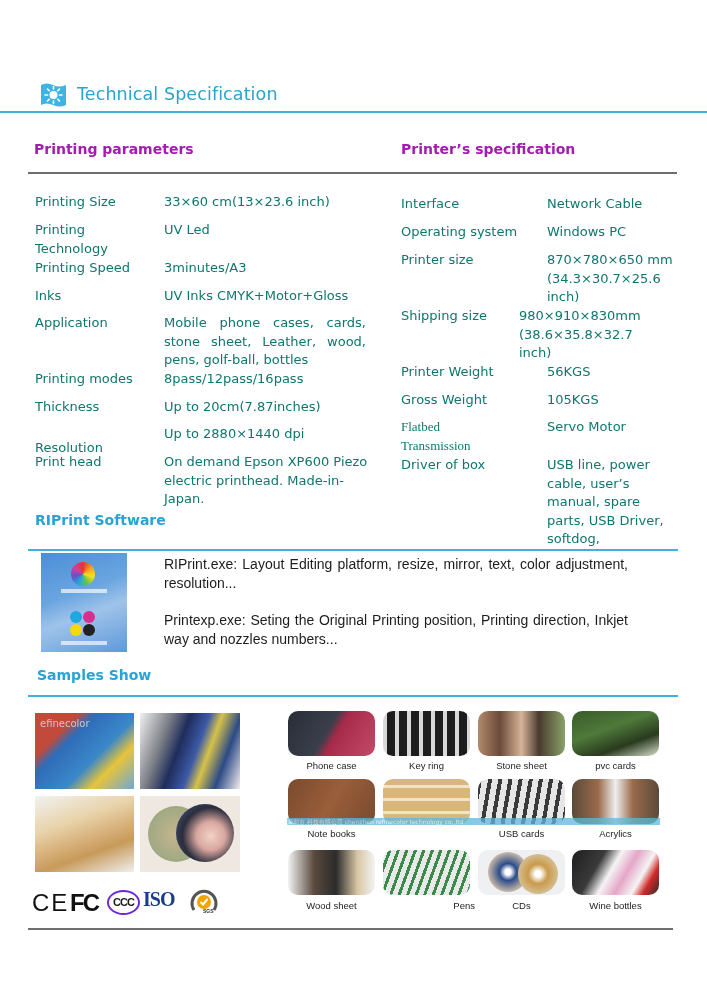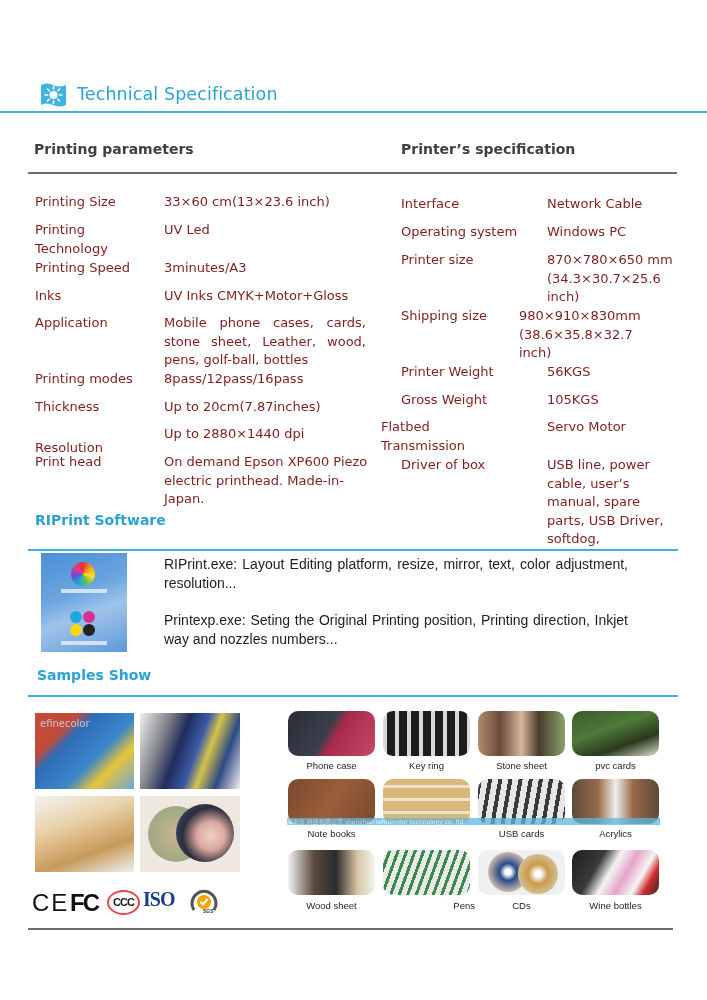--- a/index.html
+++ b/index.html
@@ -6,24 +6,24 @@
   html, body { width: 707px; height: 1000px; background: #ffffff; overflow: hidden; }
   body { position: relative; font-family: "DejaVu Sans", sans-serif; color: #1a1a1a; }
 
   .abs { position: absolute; }
 
   
   .hdr-icon { left: 40px; top: 82px; width: 27px; height: 26px; }
   .hdr-title { left: 77px; top: 84px; font-size: 17.5px; color: #2aa3cf; font-family: "DejaVu Sans", sans-serif; letter-spacing: 0.1px; }
   .hdr-line { left: 0; top: 111px; width: 707px; height: 2px; background: #3fb1da; }
 
-  .sec-h { font-weight: bold; font-size: 14px; color: #404040; }
+  .sec-h { font-weight: bold; font-size: 14px; color: #a21caf; }
   .grey-line { height: 1.5px; background: #6e6e6e; }
 
-  .row-label, .row-value { font-size: 13px; line-height: 18.5px; color: #7f1d1d; }
+  .row-label, .row-value { font-size: 13px; line-height: 18.5px; color: #0f766e; }
   .row-value.justify { text-align: justify; text-align-last: left; }
 
   .blue-h { font-weight: bold; font-size: 14px; color: #29a3d3; }
   .blue-line { height: 2px; background: #3fb1da; }
 
   .sw-img { left: 41px; top: 553px; width: 86px; height: 99px;
     background: linear-gradient(160deg, #4b8fd6 0%, #6aa5e0 40%, #9fc3ea 60%, #5d99da 100%); }
   .sw-text { font-family: "Liberation Sans", sans-serif; font-size: 14px; line-height: 19px; color: #1d1d1d; text-align: justify; }
 
   .thumb { border-radius: 10px; overflow: hidden; }
@@ -98,21 +98,21 @@
 
   <div class="abs row-label" style="left:401px; top:307px;">Shipping size</div>
   <div class="abs row-value" style="left:519px; top:307px; width:130px;">980×910×830mm (38.6×35.8×32.7 inch)</div>
 
   <div class="abs row-label" style="left:401px; top:363px;">Printer Weight</div>
   <div class="abs row-value" style="left:547px; top:363px;">56KGS</div>
 
   <div class="abs row-label" style="left:401px; top:391px;">Gross Weight</div>
   <div class="abs row-value" style="left:547px; top:391px;">105KGS</div>
 
-  <div class="abs row-label" style="left:381px; top:418px; width:100px;">Flatbed Transmission</div>
+  <div class="abs row-label" style="left:401px; top:418px; width:100px;font-family:Liberation Serif, serif;">Flatbed Transmission</div>
   <div class="abs row-value" style="left:547px; top:418px;">Servo Motor</div>
 
   <div class="abs row-label" style="left:401px; top:456px;">Driver of box</div>
   <div class="abs row-value" style="left:547px; top:456px; width:126px;">USB line, power cable, user’s manual, spare parts, USB Driver, softdog,</div>
 </div>
 
 <div class="abs blue-h" style="left:35px; top:512px;">RIPrint Software</div>
 <div class="abs blue-line" style="left:28px; top:549px; width:650px;"></div>
 
 <div class="abs sw-img">
@@ -188,21 +188,21 @@
   </div>
   <div class="abs thumb-cap" style="left:473px; top:900px; width:97px;">CDs</div>
 
   <div class="abs thumb" style="left:572px; top:850px; width:87px; height:45px; background:linear-gradient(120deg,#1e1e1e 0%,#3a3a3a 30%,#f4f4f4 45%,#e6a6c8 60%,#f4f4f4 75%,#d22a2a 85%,#2a2a2a 100%);"></div>
   <div class="abs thumb-cap" style="left:567px; top:900px; width:97px;">Wine bottles</div>
 </div>
 
 <div>
   <div class="abs cert" style="left:32px; top:889px; font-size:24px; letter-spacing:2px; font-weight:normal;">CE</div>
   <div class="abs cert" style="left:70px; top:889px; font-size:24px; letter-spacing:-2px;">FC</div>
-  <div class="abs" style="left:107px; top:890px; width:33px; height:25px; border:2px solid #ef4444; border-radius:50%; font-family:'Liberation Sans',sans-serif; font-size:11px; font-weight:bold; text-align:center; line-height:21px; letter-spacing:-1px;">CCC</div>
+  <div class="abs" style="left:107px; top:890px; width:33px; height:25px; border:2px solid #6d28d9; border-radius:50%; font-family:'Liberation Sans',sans-serif; font-size:11px; font-weight:bold; text-align:center; line-height:21px; letter-spacing:-1px;">CCC</div>
   <div class="abs cert" style="left:143px; top:888px; font-size:20px; color:#1b3b8f; font-family:'Liberation Serif',serif; letter-spacing:-1px;">ISO</div>
   <div class="abs" style="left:189px; top:886px; width:30px; height:30px;">
     <svg width="30" height="30" viewBox="0 0 30 30">
       <path d="M5 24 A12 12 0 1 1 25 24" fill="none" stroke="#555" stroke-width="3"></path>
       <circle cx="15" cy="16" r="7" fill="#f0a500"></circle>
       <path d="M11.5 16 L14 18.5 L18.5 13" fill="none" stroke="#fff" stroke-width="2"></path>
     </svg>
     <div class="abs" style="left:14px; top:22px; font-size:5px; font-weight:bold; color:#333; font-family:'Liberation Sans',sans-serif;">SGS</div>
   </div>
 </div>

